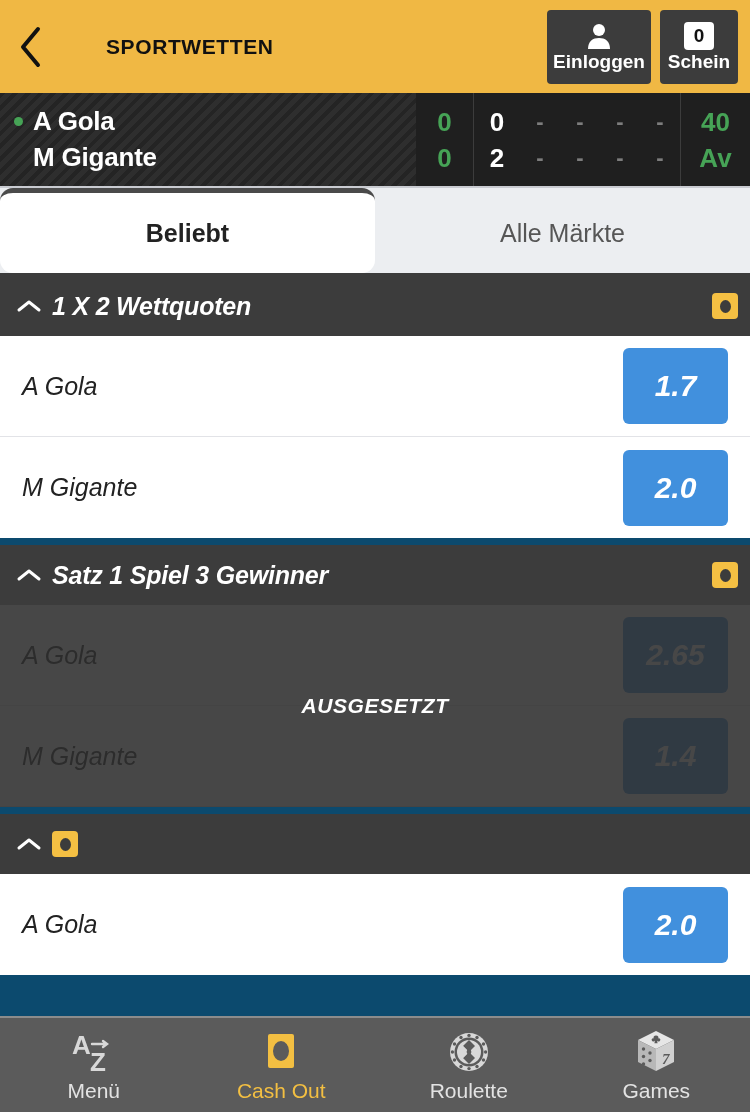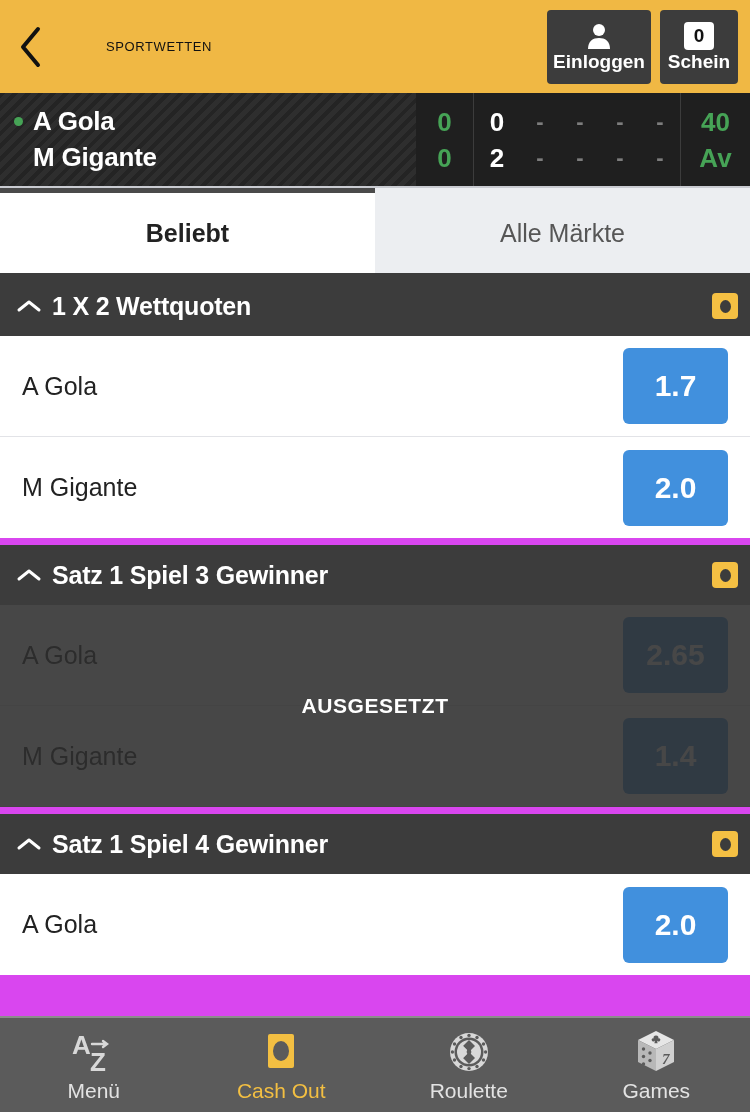--- a/index.html
+++ b/index.html
@@ -27,21 +27,21 @@
   }
   .back-chevron svg { display:block; }
   .logo-wrap { display: flex; flex-direction: column; align-items: flex-start; flex: 1 1 auto; padding-left: 4px;}
   .logo-row { display: flex; align-items: flex-end; }
   .logo-arrows { margin-right: 3px; margin-bottom: 5px; }
   .logo-text {
     font-size: 43px; font-weight: bold; color: #111; line-height: 0.92;
     letter-spacing: -1.4px; font-family: "Liberation Sans", sans-serif;
   }
   .logo-sub {
-    font-size: 13px; font-weight: normal; color: #111;
+    font-size: 21px; font-weight: bold; color: #111;
     letter-spacing: 0.6px; margin-top: 0; margin-left: 48px;
     font-family: "Liberation Sans", sans-serif;
   }
   .hdr-buttons { display: flex; gap: 9px; flex: 0 0 auto; }
   .hdr-btn {
     background: #3c3c3c; border-radius: 4px;
     width: 104px; height: 74px;
     display: flex; flex-direction: column; align-items: center; justify-content: center;
     gap: 2px; cursor: pointer;
   }
@@ -89,25 +89,25 @@
   .sb-cell.green { color: #46a356; }
   .sb-cell.white { color: #ffffff; }
   .sb-cell.dash { color: #7d7d7d; font-size: 22px; }
 
   
   .tabs { flex: 0 0 88px; display: flex; background: #eceef1; border-bottom: 3px solid #3c3c3c;}
   .tab {
     flex: 1 1 50%; display: flex; align-items: center; justify-content: center;
     font-size: 25px; cursor: pointer; position: relative;
   }
-  .tab.active { background: #ffffff; color: #222; font-weight: bold; border-top: 5px solid #4a4a4a; }
+  .tab.active { background: #ffffff; color: #222; font-weight: bold; border-top: 5px solid #4a4a4a; border-radius: 13px; }
   .tab.inactive { background: #eceef1; color: #565656; border-top: 5px solid transparent; }
 
   
-  .content { flex: 1 1 auto; overflow: hidden; background: #d946ef; }
+  .content { flex: 1 1 auto; overflow: hidden; background: #0c4a6e; font-style: italic; }
   .market { background: #ffffff; margin-bottom: 7px; }
   .market-header {
     background: #3c3c3c; height: 60px;
     display: flex; align-items: center; padding: 0 12px 0 16px;
     cursor: pointer;
   }
   .caret { width: 26px; flex: 0 0 26px; display:flex; align-items:center; justify-content:center; margin-right: 10px;}
   .market-title { color: #fff; font-size: 25px; font-weight: bold; flex: 1 1 auto; letter-spacing:-0.2px;}
   .cashout-badge {
     width: 26px; height: 26px; border-radius: 4px; background: #f5c043;
@@ -289,21 +289,20 @@
       </div>
     </div>
 
     <div class="market">
       <div class="market-header">
         <span class="caret">
           <svg width="26" height="16" viewBox="0 0 26 16">
               <path d="M3 12 L13 4 L23 12" stroke="#fff" stroke-width="3" fill="none" stroke-linecap="round" stroke-linejoin="round"></path>
             </svg>
         </span>
-        <span class="market-title">Satz 1 Spiel 4 Gewinner</span>
         <span class="cashout-badge">
             <span class="dot"></span>
           </span>
       </div>
       <div class="sel-row">
         <span class="sel-name">A Gola</span>
         <span class="odds-btn">2.0</span>
       </div>
     </div>
 

